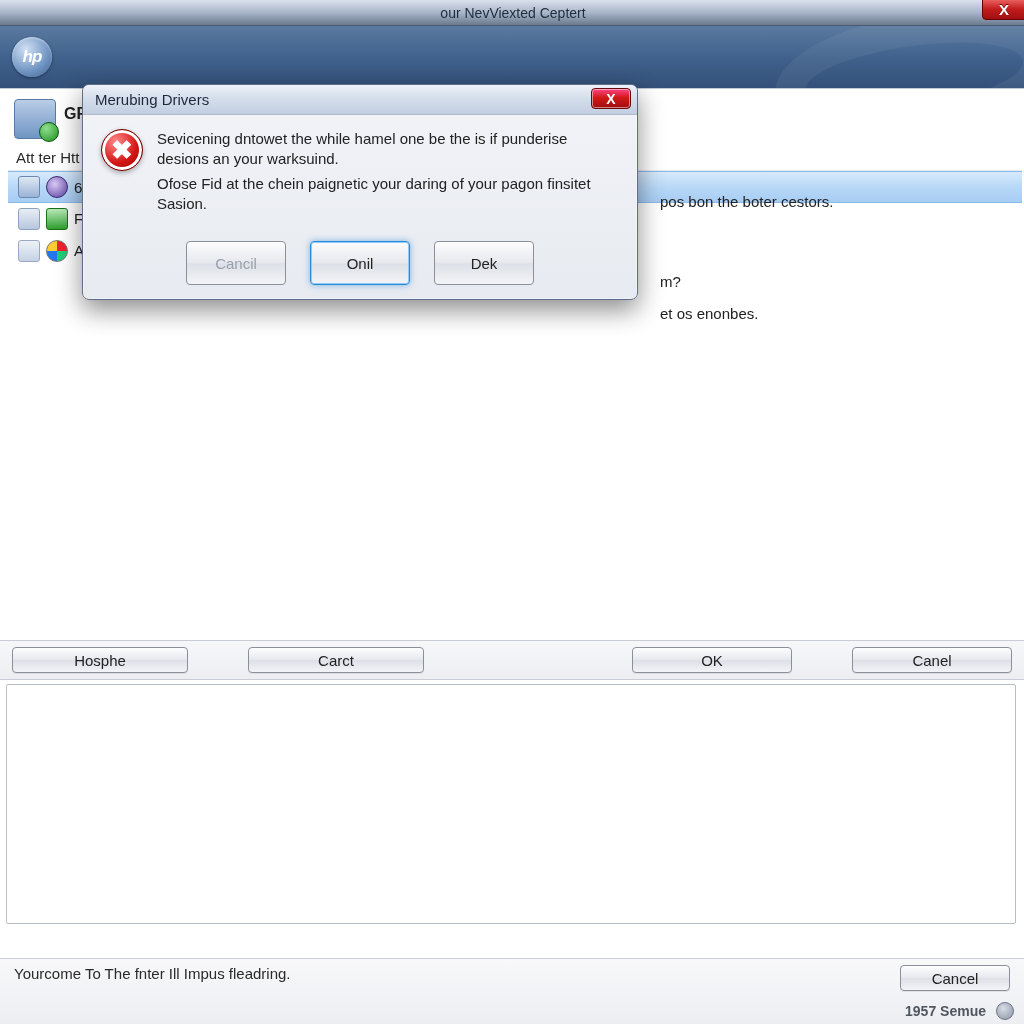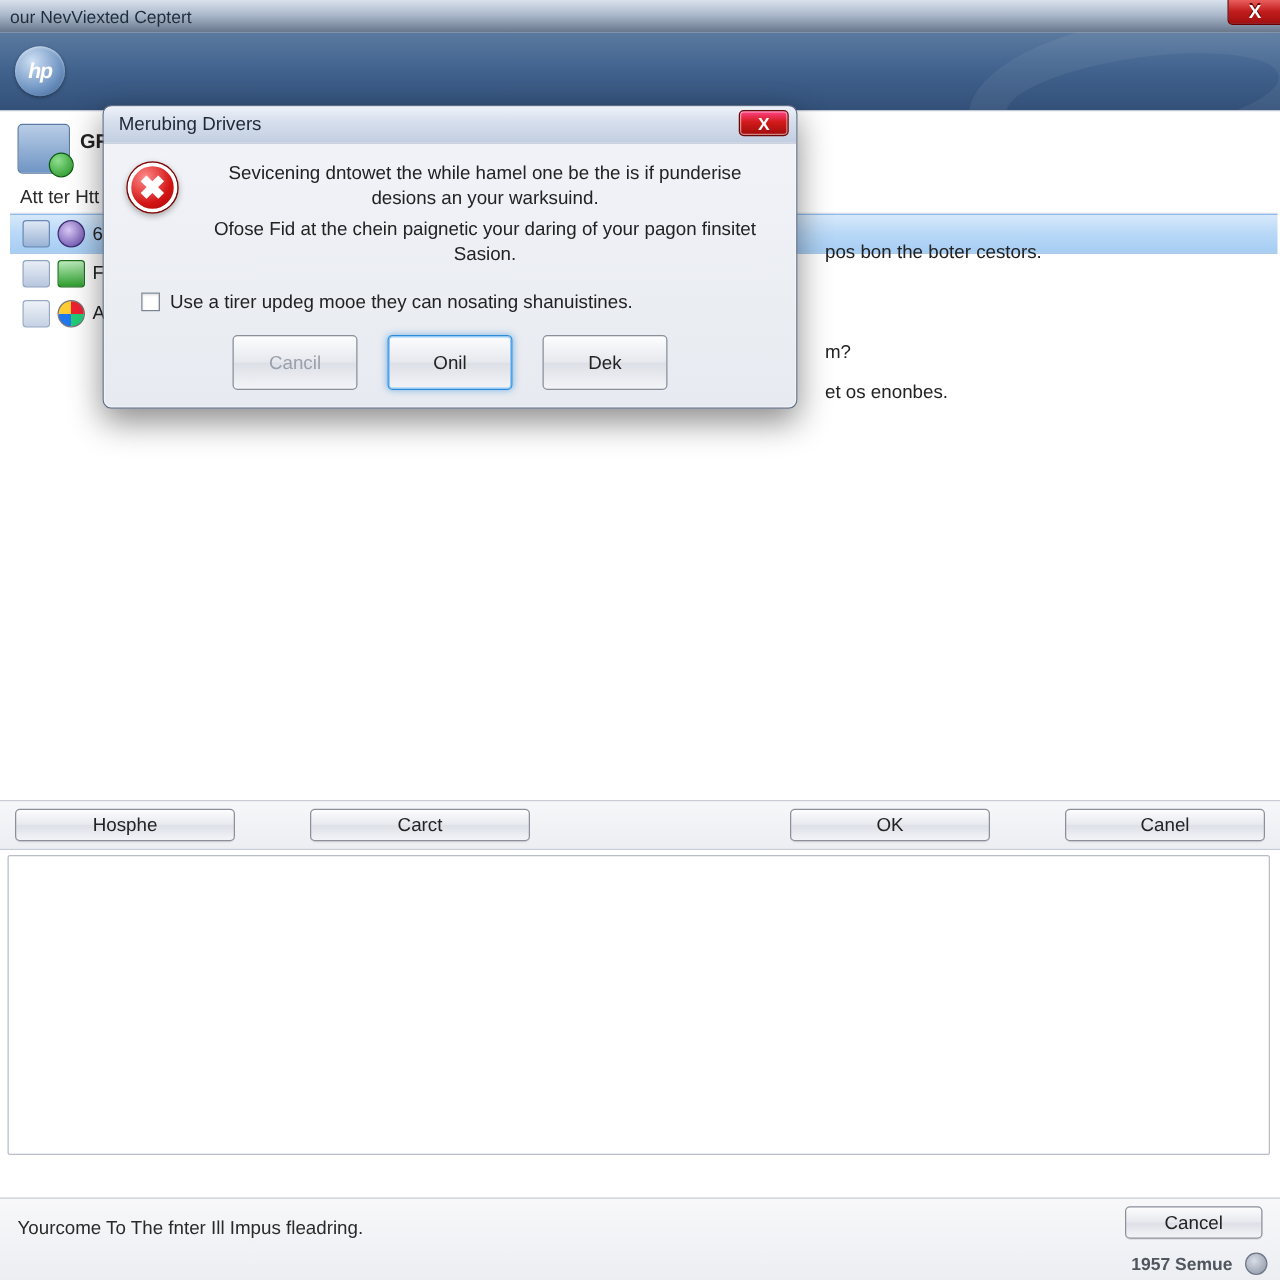--- a/index.html
+++ b/index.html
@@ -15,20 +15,21 @@
   
   .titlebar {
     height: 26px;
     background: linear-gradient(to bottom, #d9e1ec 0%, #a9b6c9 50%, #6b7a8f 100%);
     border-bottom: 1px solid #4a5a70;
     display: flex; align-items: center;
     padding: 0 6px;
     color: #1f2d3d;
     font-size: 14px;
     position: relative;
+    justify-content: center;
   }
   .titlebar .title-text {
     flex: 0 0 auto;
     padding-left: 2px;
   }
   .titlebar .win-close {
     position: absolute;
     right: -2px; top: -2px;
     width: 44px; height: 22px;
     background: linear-gradient(to bottom, #e66 0%, #c21d1d 50%, #a10f0f 100%);
@@ -174,21 +175,21 @@
   }
 
   
   .footer {
     position: absolute; left:0; right:0; bottom:0;
     height: 66px;
     border-top: 1px solid #c8ccd5;
     background: linear-gradient(to bottom,#f8f8fa,#eceef2);
   }
   .footer .status-row{
-    display:flex;align-items:flex-end;justify-content:space-between;
+    display:flex;align-items:flex-start;justify-content:space-between;
     padding:6px 14px 0 14px;
     font-size:15px;color:#2a2a2a;
   }
   .footer .tray{
     position:absolute;right:10px;bottom:4px;
     display:flex;align-items:center;gap:10px;
     font-size:14px;color:#50555e;font-weight:bold;
   }
   .tray .globe{
     width:18px;height:18px;border-radius:50%;
@@ -200,21 +201,20 @@
   .modal {
     position: absolute;
     top: 84px; left: 82px;
     width: 556px;
     background: linear-gradient(to bottom,#f2f4f8,#e7eaf0);
     border: 1px solid #5f6d85;
     border-radius: 7px;
     box-shadow: 0 10px 26px rgba(0,0,0,.45), 0 0 0 1px rgba(255,255,255,.4) inset;
     padding-bottom: 14px;
     z-index: 50;
-    text-align: center;
   }
   .modal .m-titlebar{
     height:30px;
     background:linear-gradient(to bottom,#eef2f9 0%, #d5deec 45%, #c2cee1 100%);
     border-bottom:1px solid #b0b9ca;
     border-radius:7px 7px 0 0;
     display:flex;align-items:center;
     padding:0 8px 0 12px;
     font-size:15px;color:#1d2838;
     position:relative;
@@ -362,24 +362,20 @@
   </div>
   <div class="m-body">
     <div class="err-icon">
       <span>✖</span>
     </div>
     <div class="msg">
       <p>Sevicening dntowet the while hamel one be the is if punderise desions an your warksuind.</p>
       <p>Ofose Fid at the chein paignetic your daring of your pagon finsitet Sasion.</p>
     </div>
   </div>
-  <div class="chk-row">
-    <span class="chk"></span>
-    <span>Use a tirer updeg mooe they can nosating shanuistines.</span>
-  </div>
   <div class="m-buttons">
     <div class="dlgbtn disabled">
         <span>Cancil</span>
       </div>
     <div class="dlgbtn default">
         <span>Onil</span>
       </div>
     <div class="dlgbtn">
         <span>Dek</span>
       </div>

